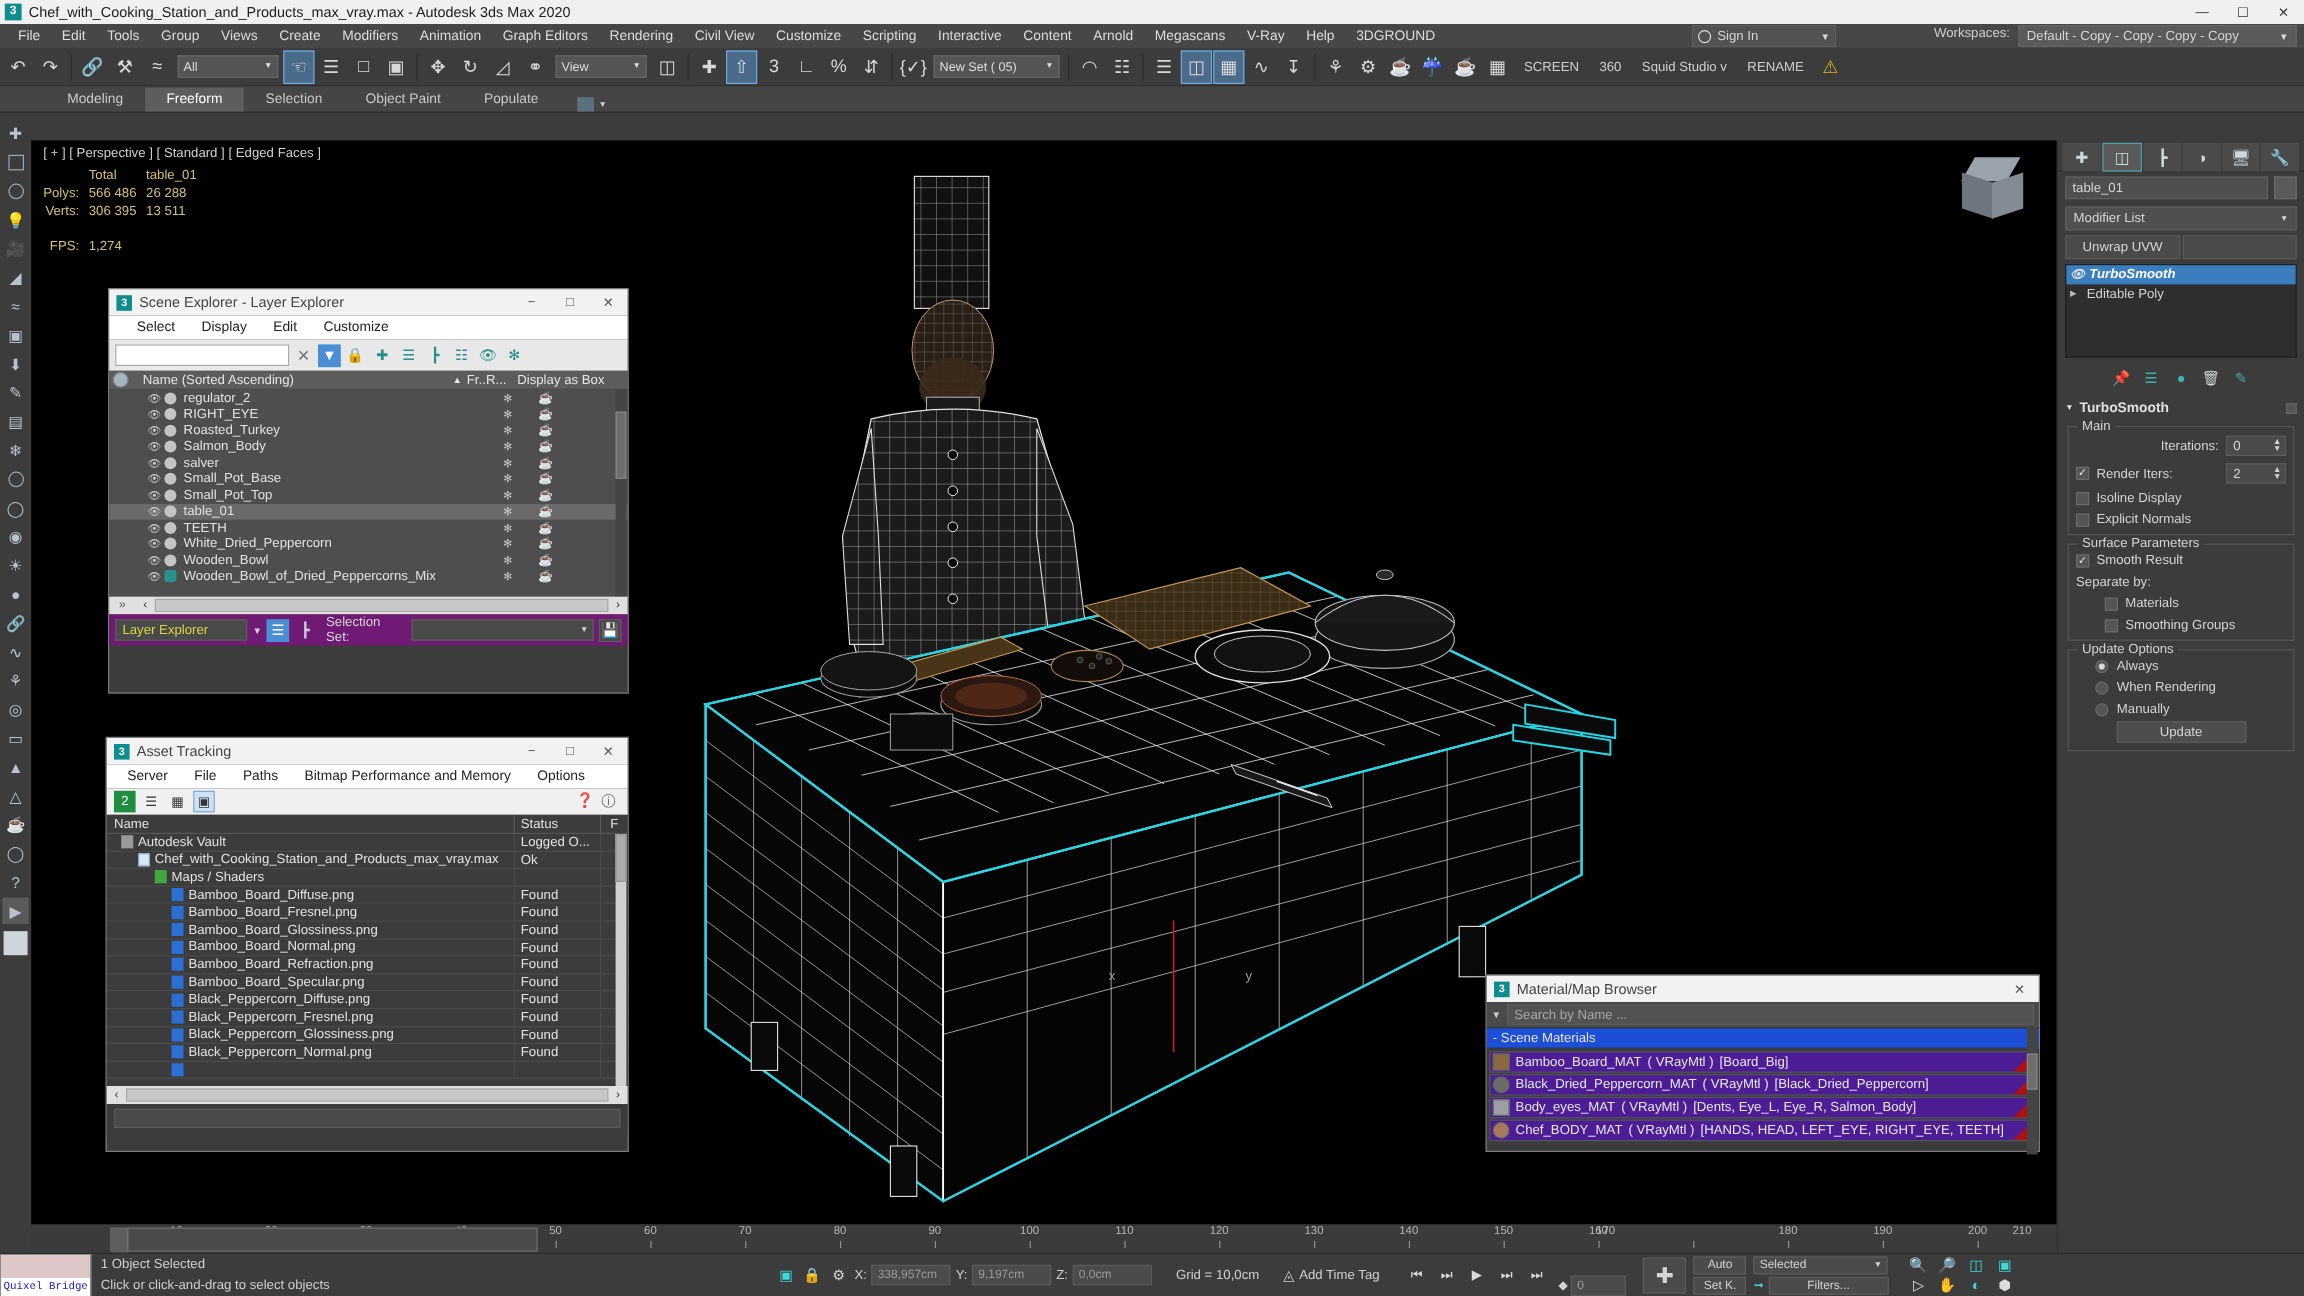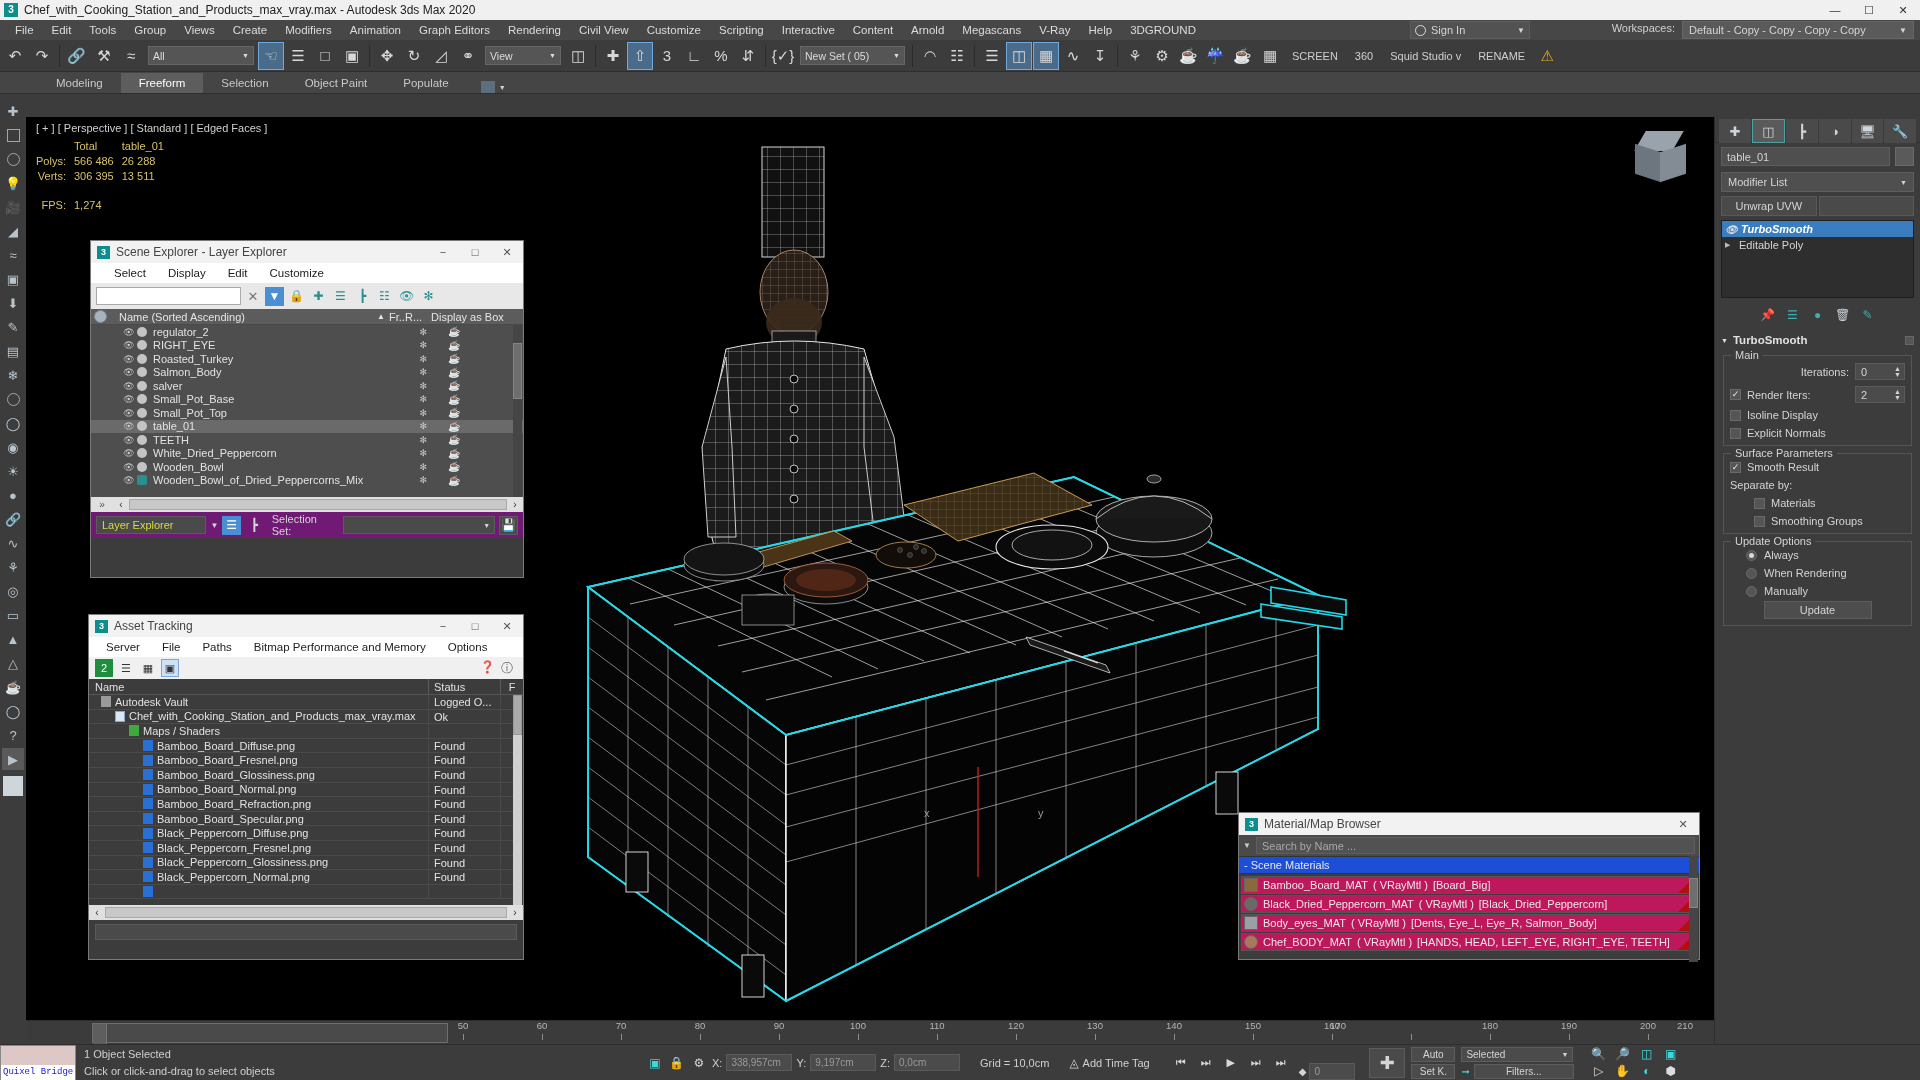--- a/index.html
+++ b/index.html
@@ -286,21 +286,21 @@
   .fico { width: 10px; height: 11px; margin-right: 4px; flex: none; }
 
   
   .mbsearch { height: 22px; background: #4a4a4a; display: flex; align-items: center;
     padding: 0 4px; gap: 5px; border-bottom: 1px solid #343434; }
   .mbsearch .cv { font-size: 8px; color: #ccc; }
   .mbsearch .inp { flex: 1; height: 17px; background: #525252; border: 1px solid #5e5e5e;
     font-size: 11px; color: #a8a8a8; display: flex; align-items: center; padding-left: 5px; }
   .mbsec { height: 17px; background: #1d4ed8; font-size: 11px; color: #e6e6e6;
     display: flex; align-items: center; padding-left: 5px; border-bottom: 1px solid #333; }
-  .mbrow { height: 18px; background: #be185d; border: 1px solid #555; margin: 1px 2px;
+  .mbrow { height: 18px; background: #4c1d95; border: 1px solid #555; margin: 1px 2px;
     display: flex; align-items: center; font-size: 11px; color: #e8e8e8; position: relative; }
   .mbrow .sw { width: 14px; height: 14px; margin: 0 5px 0 2px; flex: none; border: 1px solid #666; }
   .mbrow .tri { position: absolute; right: 2px; top: 0; width: 0; height: 0;
     border-style: solid; border-width: 0 0 16px 16px; border-color: transparent transparent #b01010 transparent; }
   .sbar { position: absolute; right: 1px; top: 0; bottom: 0; width: 9px; background: #454545; }
   .sthumb { position: absolute; width: 9px; background: #6e6e6e; border: 1px solid #868686; }
 </style>
 </head>
 <body>
 
@@ -350,21 +350,21 @@
     </div>
   </div>
 
   <div class="maintoolbar">
     <div class="tbtn">↶</div>
     <div class="tbtn">↷</div>
     <div class="tsep"></div>
     <div class="tbtn">🔗</div>
     <div class="tbtn">⚒</div>
     <div class="tbtn">≈</div>
-    <div class="tcombo" style="width:106px;margin:0 3px;">
+    <div class="tcombo" style="width:84px;margin:0 3px;">
       <span>All</span>
       <span class="cv">▼</span>
     </div>
     <div class="tbtn act">☜</div>
     <div class="tbtn">☰</div>
     <div class="tbtn">□</div>
     <div class="tbtn">▣</div>
     <div class="tsep"></div>
     <div class="tbtn">✥</div>
     <div class="tbtn">↻</div>

